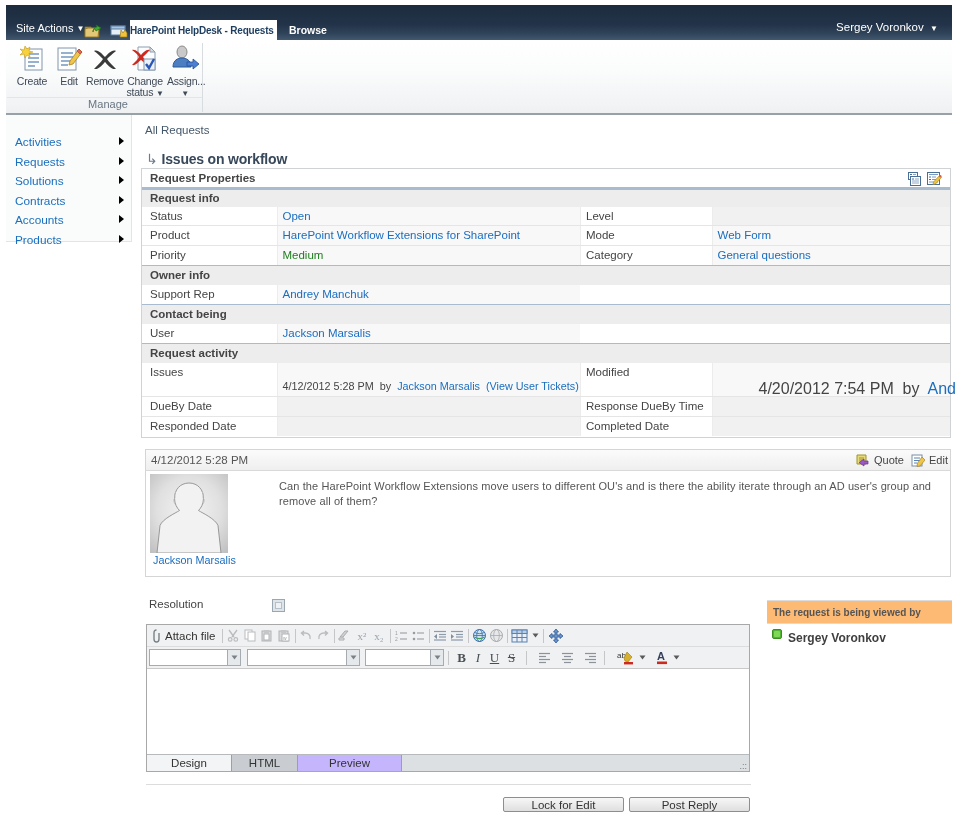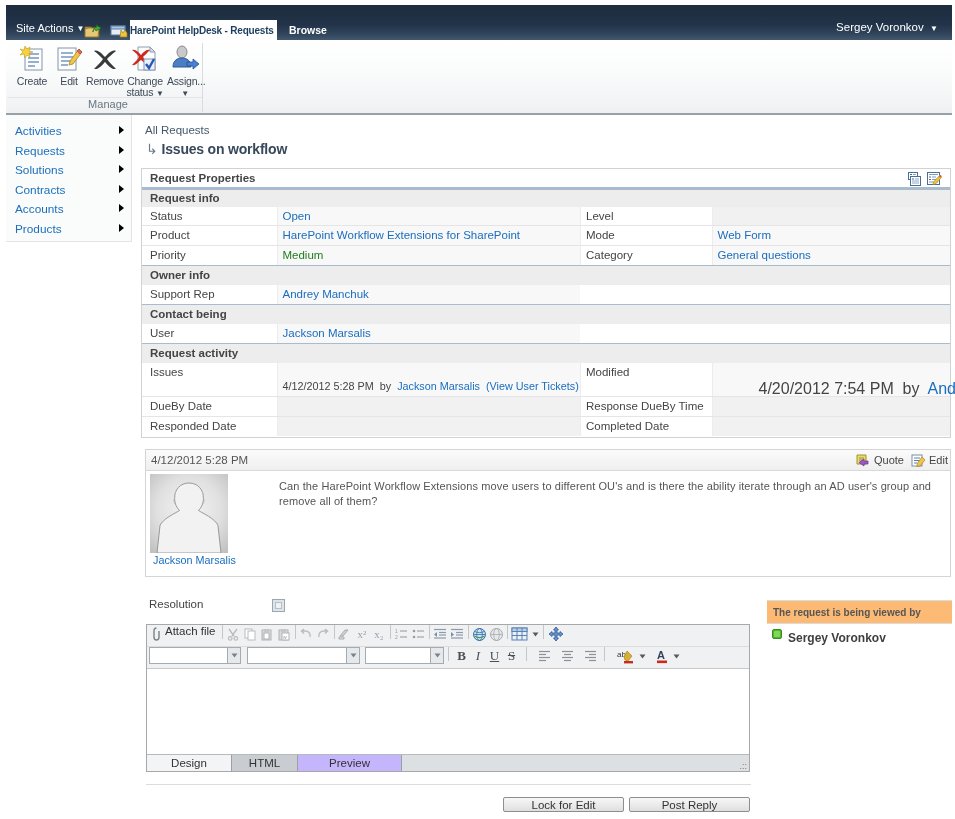--- a/index.html
+++ b/index.html
@@ -18,28 +18,28 @@
 #ribbon { position:absolute; left:6px; top:40px; width:946px; height:75px;
   background:linear-gradient(180deg,#ffffff 0%,#fbfcfc 40%,#f1f3f4 90%,#eef0f2 100%);
   border-bottom:2px solid #99a1a8; }
 #ribbon .rsep { position:absolute; left:196px; top:3px; width:1px; height:69px; background:#d9dcde; }
 .rbtn { position:absolute; top:5px; text-align:center; color:#3f4a57; font-size:10.5px; letter-spacing:-0.2px; line-height:11px;}
 .rbtn .ric { height:28px; margin-bottom:3px; display:flex; justify-content:center; align-items:center;}
 #manage { position:absolute; left:8px; top:58px; width:188px; text-align:center; color:#697683; font-size:11px; }
 
 #nav { position:absolute; left:6px; top:115px; width:126px; height:127px; background:#fafbfb;
   border-right:1px solid #e4e4e4; border-bottom:1px solid #e4e4e4; }
-#nav ul { list-style:none; padding-top:5px; }
+#nav ul { list-style:none; padding-top:16px; }
 #nav li { position:relative; height:19.6px; line-height:19.6px; padding-left:9px; }
 #nav a { color:#1b6fbe; font-size:11.8px; text-decoration:none; }
 #nav .tri { position:absolute; right:7px; top:6px; width:0; height:0;
   border-left:5px solid #000; border-top:4px solid transparent; border-bottom:4px solid transparent; }
 
 #allreq { position:absolute; left:145px; top:124px; color:#44576a; font-size:11.5px; }
-#crumb2 { position:absolute; left:146px; top:141px; color:#37485a; font-size:14px; letter-spacing:-0.2px; font-weight:bold; }
+#crumb2 { position:absolute; left:146px; top:151px; color:#37485a; font-size:14px; letter-spacing:-0.2px; font-weight:bold; }
 #crumb2 .arr { color:#6c7c8c; font-weight:normal; font-size:14px; margin-right:4px; }
 
 #ptable { position:absolute; left:141px; top:168px; width:810px; height:270px;
   border:1px solid #cfd3d6; background:#fff; }
 .prow { position:absolute; left:0; width:808px; font-size:11.5px; color:#444; }
 .sec { background:#ededee; font-weight:bold; padding-left:8px; border-top:1px solid #a9bccd; }
 .cell { position:absolute; top:0; height:100%; white-space:nowrap; }
 .c-l1 { left:0; width:134.5px; padding-left:8px; }
 .c-v1 { left:134.5px; width:303.5px; padding-left:5px; background:#f8f8f8; border-left:1px solid #ececec;}
 .c-l2 { left:438px; width:131.5px; padding-left:5px; border-left:1px solid #ececec;}
@@ -55,21 +55,21 @@
   font-size:11.5px; color:#555; line-height:21px; padding-left:5px; }
 #msg .hbtn { position:absolute; top:0; font-size:11px; color:#444; line-height:21px; }
 #avatar { position:absolute; left:4px; top:24px; width:78px; height:79px; }
 #avname { position:absolute; left:7px; top:104px; font-size:10.8px; }
 #msgtext { position:absolute; left:133px; top:29px; width:658px; font-size:11px; color:#555; line-height:14.5px; letter-spacing:0.1px;}
 
 #resolution { position:absolute; left:149px; top:598px; font-size:11.5px; color:#444; }
 #rescheck { position:absolute; left:272px; top:599px; width:13px; height:13px; border:1px solid #9aa6b0; background:#dde4ea; }
 #rescheck i { display:block; margin:2px; width:7px; height:7px; background:#eef2f5; border:1px solid #b5bfc7;}
 #editor { position:absolute; left:146px; top:624px; width:604px; height:148px; border:1px solid #a8a8a8; background:#fff; }
-.toolrow { position:absolute; left:0; width:602px; height:22px; background:#f0f1f2; display:flex; }
+.toolrow { position:absolute; left:0; width:602px; height:22px; background:#f0f1f2; display:flex; align-items:center; }
 #trow1 { top:0; border-bottom:1px solid #dcdcdc; }
 #trow2 { top:22px; border-bottom:1px solid #c9c9c9; }
 .tsep { width:1px; height:14px; background:#c4c6c8; margin:0 2px; flex:none;}
 .ticon { flex:none; display:flex; justify-content:center; align-items:center; width:17px; height:18px; }
 #tabsrow { position:absolute; left:0; bottom:0; width:602px; height:17px; background:#dde0e3; border-top:1px solid #b6babd; display:flex; }
 .etab { height:100%; line-height:16px; text-align:center; font-size:11.5px; color:#333; }
 #tab-design { width:85px; background:#f2f4f5; border-right:1px solid #9aa0a5; }
 #tab-html { width:66px; background:#c9cdd1; border-right:1px solid #9aa0a5; }
 #tab-preview { width:104px; background:#c4b5fd; border-right:1px solid #9aa0a5; }
 #resize { margin-left:auto; margin-right:2px; align-self:flex-end; color:#777; font-size:9px; line-height:9px;}

